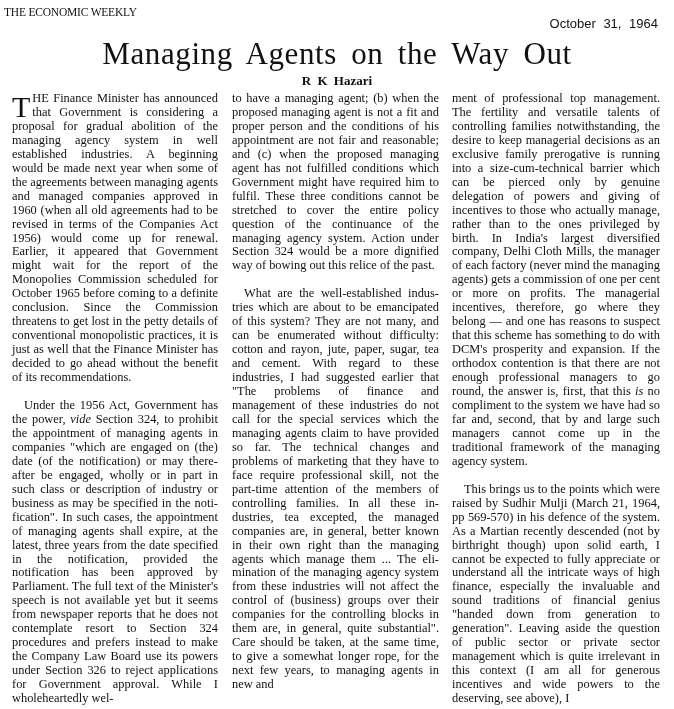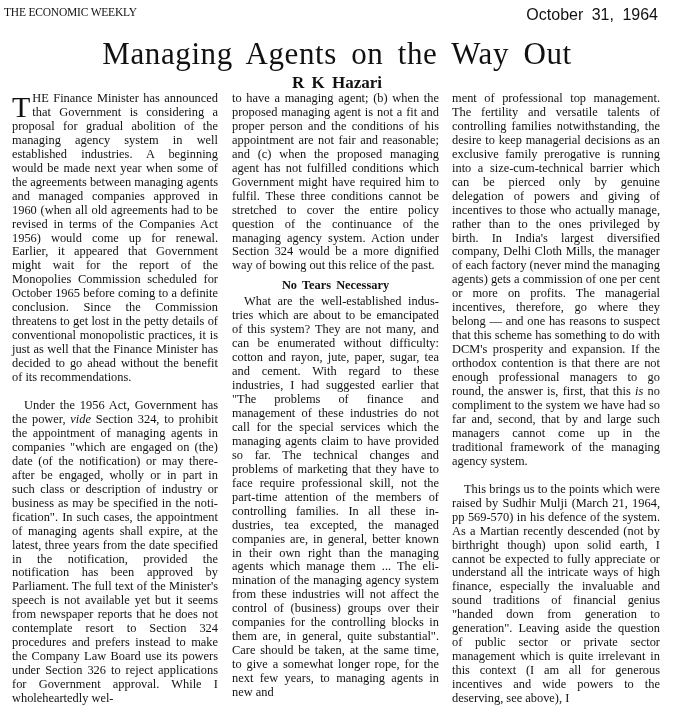--- a/index.html
+++ b/index.html
@@ -5,31 +5,31 @@
   html, body { margin: 0; padding: 0; background: #ffffff; }
   body {
     width: 674px; height: 709px; overflow: hidden; position: relative;
     font-family: "Liberation Serif", "DejaVu Serif", serif; color: #111;
   }
   .masthead {
     position: absolute; left: 4px; top: 6px;
     font-family: "Liberation Serif", serif; font-size: 11.5px; letter-spacing: -0.2px;
   }
   .date {
-    position: absolute; right: 16px; top: 6px;
-    font-family: "Liberation Sans", sans-serif; font-size: 16px; word-spacing: 4px;
+    position: absolute; right: 16px; top: 16px;
+    font-family: "Liberation Sans", sans-serif; font-size: 13px; word-spacing: 4px;
   }
   .title {
     position: absolute; left: 0; right: 0; top: 30px; text-align: center;
     font-family: "Liberation Serif", serif; font-size: 31px; letter-spacing: 0.6px; word-spacing: 6px;
     margin: 6px; font-weight: normal;
   }
   .author {
     position: absolute; left: 0; right: 0; top: 73px; text-align: center;
-    font-family: "Liberation Serif", serif; font-size: 17px; font-weight: bold; word-spacing: 3px;
+    font-family: "Liberation Serif", serif; font-size: 13px; font-weight: bold; word-spacing: 3px;
   }
   .col {
     position: absolute; top: 92px;
     font-size: 12.4px; line-height: 13.95px; text-align: justify;
     hyphens: manual;
   }
   .col1 { left: 12px; width: 206px; }
   .col2 { left: 232px; width: 207px; }
   .col3 { left: 452px; width: 208px; }
   .col p { margin: 0; text-indent: 12px; }
@@ -54,20 +54,19 @@
 
 <div class="col col1">
   <p class="noindent">
     <span class="dropcap">T</span><span>HE Finance Minister has announced that Government is considering a proposal for gradual abolition of the managing agency sys­tem in well established industries. A beginning would be made next year when some of the agreements between managing agents and managed com­panies approved in 1960 (when all old agreements had to be revised in terms of the Companies Act 1956) would come up for renewal. Earlier, it ap­peared that Government might wait for the report of the Monopolies Commis­sion scheduled for October 1965 before coming to a definite conclusion. Since the Commission threatens to get lost in the petty details of conventional mono­polistic practices, it is just as well that the Finance Minister has decided to go ahead without the benefit of its recom­mendations.</span>
   </p>
   <p><span>Under the 1956 Act, Government has the power, </span><em>vide</em><span> Section 324, to prohibit the appointment of managing agents in companies "which are engaged on (the) date (of the notification) or may there­after be engaged, wholly or in part in such class or description of industry or business as may be specified in the noti­fication". In such cases, the appoint­ment of managing agents shall expire, at the latest, three years from the date specified in the notification, provided the notification has been approved by Parliament. The full text of the Minister's speech is not available yet but it seems from newspaper reports that he does not contemplate resort to Section 324 procedures and prefers in­stead to make the Company Law Board use its powers under Section 326 to re­ject applications for Government ap­proval. While I wholeheartedly wel-</span></p>
 </div>
 
 <div class="col col2">
   <p class="noindent">to have a managing agent; (b) when the proposed managing agent is not a fit and proper person and the conditions of his appointment are not fair and re­asonable; and (c) when the proposed managing agent has not fulfilled condi­tions which Government might have required him to fulfil. These three con­ditions cannot be stretched to cover the entire policy question of the continu­ance of the managing agency system. Action under Section 324 would be a more dignified way of bowing out this relice of the past.</p>
-  <div class="subhead">No Tears Necessary</div>
   <p>What are the well-established indus­tries which are about to be emancipat­ed of this system? They are not many, and can be enumerated without diffi­culty: cotton and rayon, jute, paper, sugar, tea and cement. With regard to these industries, I had suggested earlier that "The problems of finance and management of these industries do not call for the special services which the managing agents claim to have provid­ed so far. The technical changes and problems of marketing that they have to face require professional skill, not the part-time attention of the members of controlling families. In all these in­dustries, tea excepted, the managed companies are, in general, better known in their own right than the managing agents which manage them ... The eli­mination of the managing agency system from these industries will not affect the control of (business) groups over their companies for the controll­ing blocks in them are, in general, quite substantial". Care should be taken, at the same time, to give a somewhat longer rope, for the next few years, to managing agents in new and</p>
 </div>
 
 <div class="col col3">
   <p class="noindent"><span>ment of professional top management. The fertility and versatile talents of controlling families notwithstanding, the desire to keep managerial decisions as an exclusive family prerogative is running into a size-cum-technical bar­rier which can be pierced only by genuine delegation of powers and giving of incentives to those who actually manage, rather than to the ones privi­leged by birth. In India's largest di­versified company, Delhi Cloth Mills, the manager of each factory (never mind the managing agents) gets a com­mission of one per cent or more on profits. The managerial incentives, therefore, go where they belong — and one has reasons to suspect that this scheme has something to do with DCM's prosperity and expansion. If the orthodox contention is that there are not enough professional managers to go round, the answer is, first, that this </span><em>is</em><span> no compliment to the system we have had so far and, second, that by and large such managers cannot come up in the traditional framework of the man­aging agency system.</span></p>
   <p>This brings us to the points which were raised by Sudhir Mulji (March 21, 1964, pp 569-570) in his defence of the system. As a Martian recently de­scended (not by birthright though) up­on solid earth, I cannot be expected to fully appreciate or understand all the intricate ways of high finance, especial­ly the invaluable and sound traditions of financial genius "handed down from generation to generation". Leaving aside the question of public sector or private sector management which is quite irrelevant in this context (I am all for generous incentives and wide powers to the deserving, see above), I</p>
 </div>
 
 </body></html>

